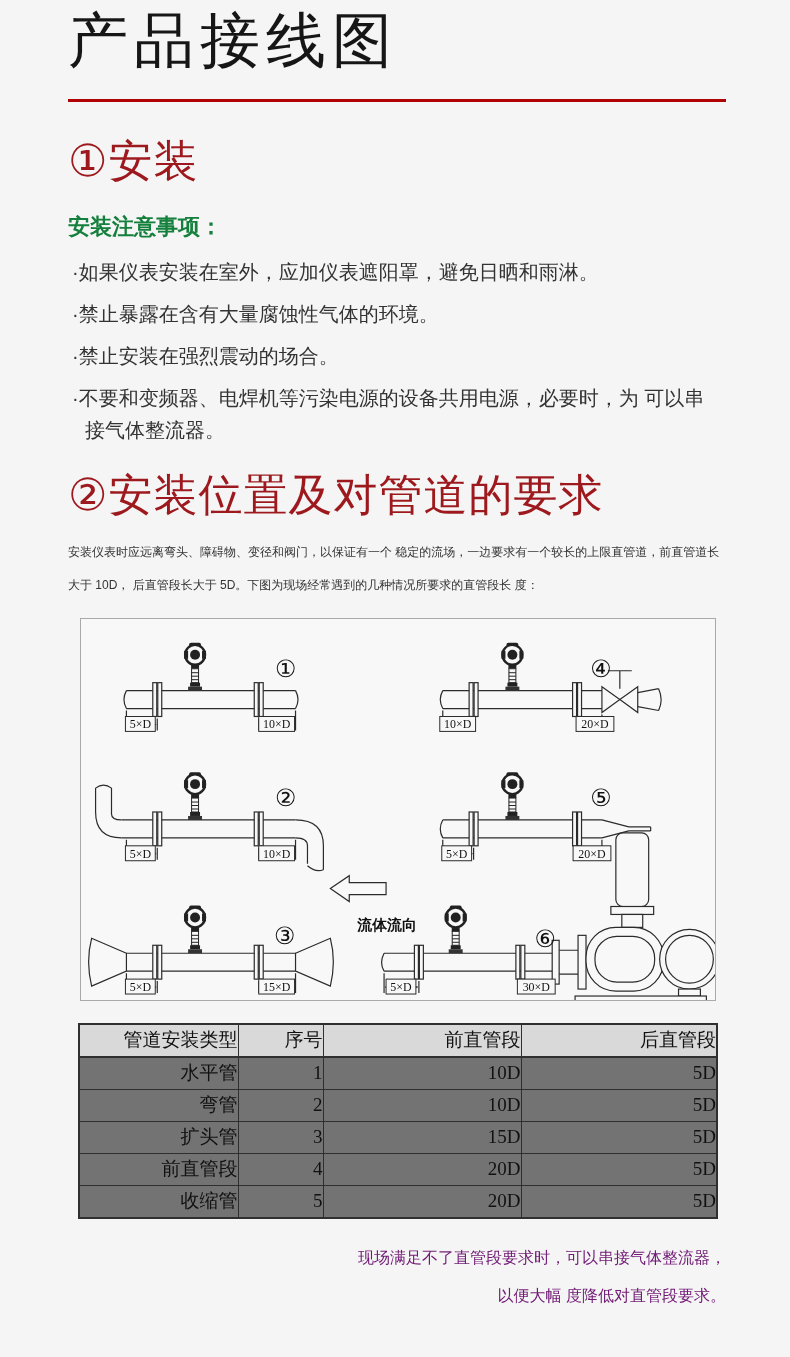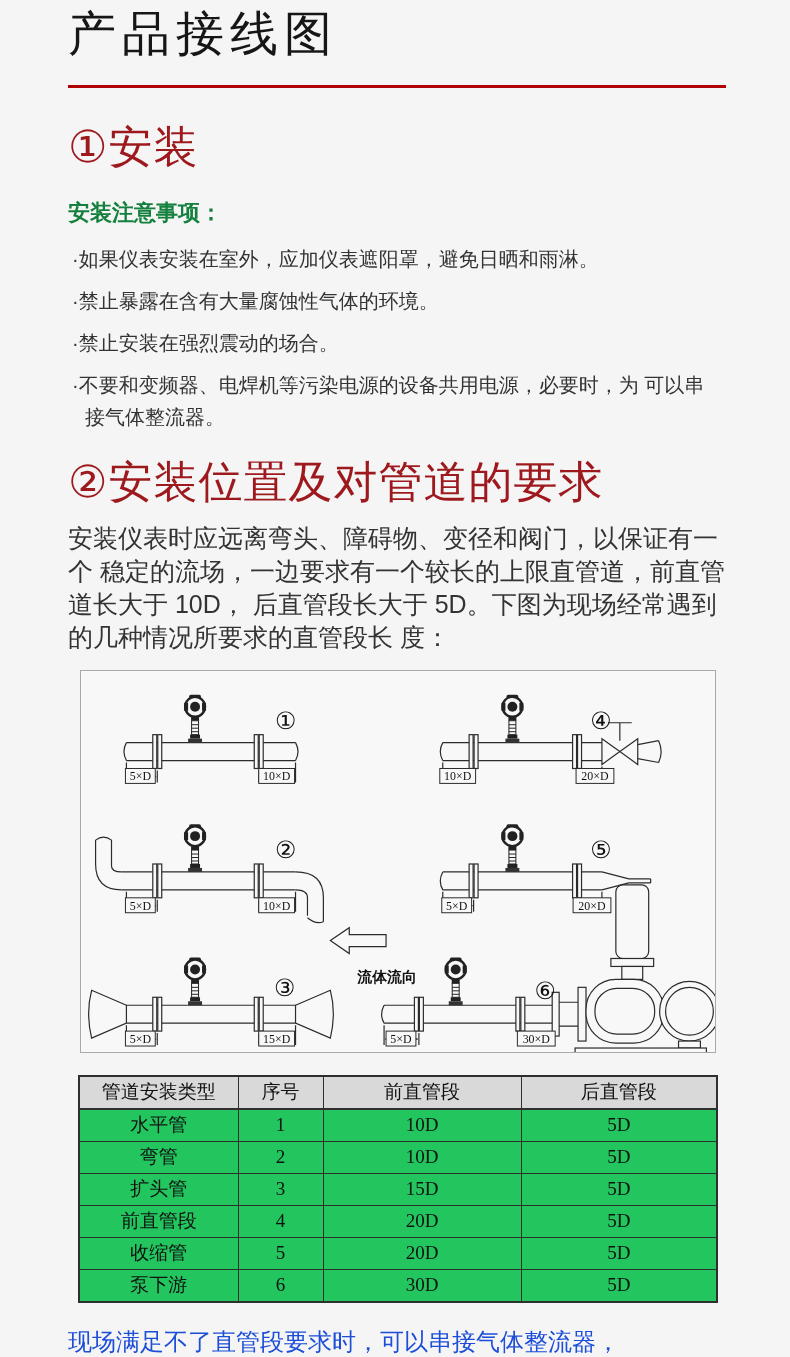--- a/index.html
+++ b/index.html
@@ -3,56 +3,56 @@
 <meta charset="utf-8">
 <style>
   html,body{margin:0;padding:0;}
   body{
     width:790px;height:1357px;overflow:hidden;
     background:#f5f5f5;color:#333;
     font-family:"Liberation Sans","DejaVu Sans",sans-serif;
   }
   .page{padding:0 64px 0 68px;}
   h1{
-    font-size:48px;font-weight:500;color:#161616;
+    font-size:60px;font-weight:500;color:#161616;
     margin:6px 0 0;line-height:1.15;letter-spacing:6px;
   }
   .rule{border:none;border-top:3px solid #b00306;margin:24px 0 0;}
   h2{font-size:44px;font-weight:400;color:#9d191d;line-height:1.3;letter-spacing:1px;}
   .h2-install{margin:30px 0 0;}
   .h2-position{margin:20px 0 0;}
   h3{font-size:22px;font-weight:700;color:#15803d;margin:20px 0 0;line-height:1.6;}
   ul.notes{list-style:none;margin:12px 0 0;padding:0;font-size:20px;line-height:32px;color:#333;}
   ul.notes li{margin:0 4px 10px;padding-left:13px;text-indent:-13px;}
-  .para{font-size:25px;line-height:33px;margin:12px 0 0;color:#333;}
+  .para{font-size:12px;line-height:33px;margin:12px 0 0;color:#333;}
   .diagram-box{
     width:634px;height:381px;margin:16px 0 0 12px;
     border:1px solid #a9a9a9;background:#f8f8f8;
   }
   .diagram-box svg{display:block;}
   
   .ln{stroke:#2b2b2b;fill:none;stroke-width:1.2;}
   .lnf{stroke:#2b2b2b;fill:#f8f8f8;stroke-width:1.2;}
   .dim{stroke:#2b2b2b;stroke-width:1;}
   .lbl{fill:#f8f8f8;stroke:#2b2b2b;stroke-width:1;}
   .dimt{font:12px "Liberation Serif","DejaVu Serif",serif;text-anchor:middle;fill:#111;}
   .num{font:24px "Liberation Serif","DejaVu Serif",serif;text-anchor:middle;fill:#111;}
   .flow{font:15px "Liberation Serif","DejaVu Serif",serif;font-weight:700;text-anchor:middle;fill:#111;}
   
   table.req{
     border-collapse:collapse;table-layout:fixed;width:638px;
     margin:22px 0 0 10px;
     font-family:"Liberation Serif","DejaVu Serif",serif;
-    font-size:19px;color:#111;text-align:center;
-    border:2px solid #2f2f2f;background:#22c55e;padding-left:16px;
+    font-size:19px;color:#111;text-align:right;
+    border:2px solid #2f2f2f;background:#737373;padding-left:16px;
   }
   table.req th,table.req td{border:1px solid #2f2f2f;height:31px;padding:0;font-weight:400;}
   table.req thead th{background:#d9d9d9;border-bottom:2px solid #2f2f2f;}
   .footnote{
-    text-align:left;font-size:24px;color:#1d4ed8;
+    text-align:right;font-size:16px;color:#701a75;
     margin:20px 0 0;line-height:38px;
   }
 </style>
 </head>
 <body>
 
 <div class="page">
 
   <h1>产品接线图</h1>
   <hr class="rule">
@@ -261,26 +261,20 @@
           <td>4</td>
           <td>20D</td>
           <td>5D</td>
         </tr>
         <tr>
           <td>收缩管</td>
           <td>5</td>
           <td>20D</td>
           <td>5D</td>
         </tr>
-        <tr>
-          <td>泵下游</td>
-          <td>6</td>
-          <td>30D</td>
-          <td>5D</td>
-        </tr>
       </tbody>
     </table>
 
     <p class="footnote">
       <span>现场满足不了直管段要求时，可以串接气体整流器，</span><br>
       <span>以便大幅 度降低对直管段要求。</span>
     </p>
   </section>
 
 </div>

